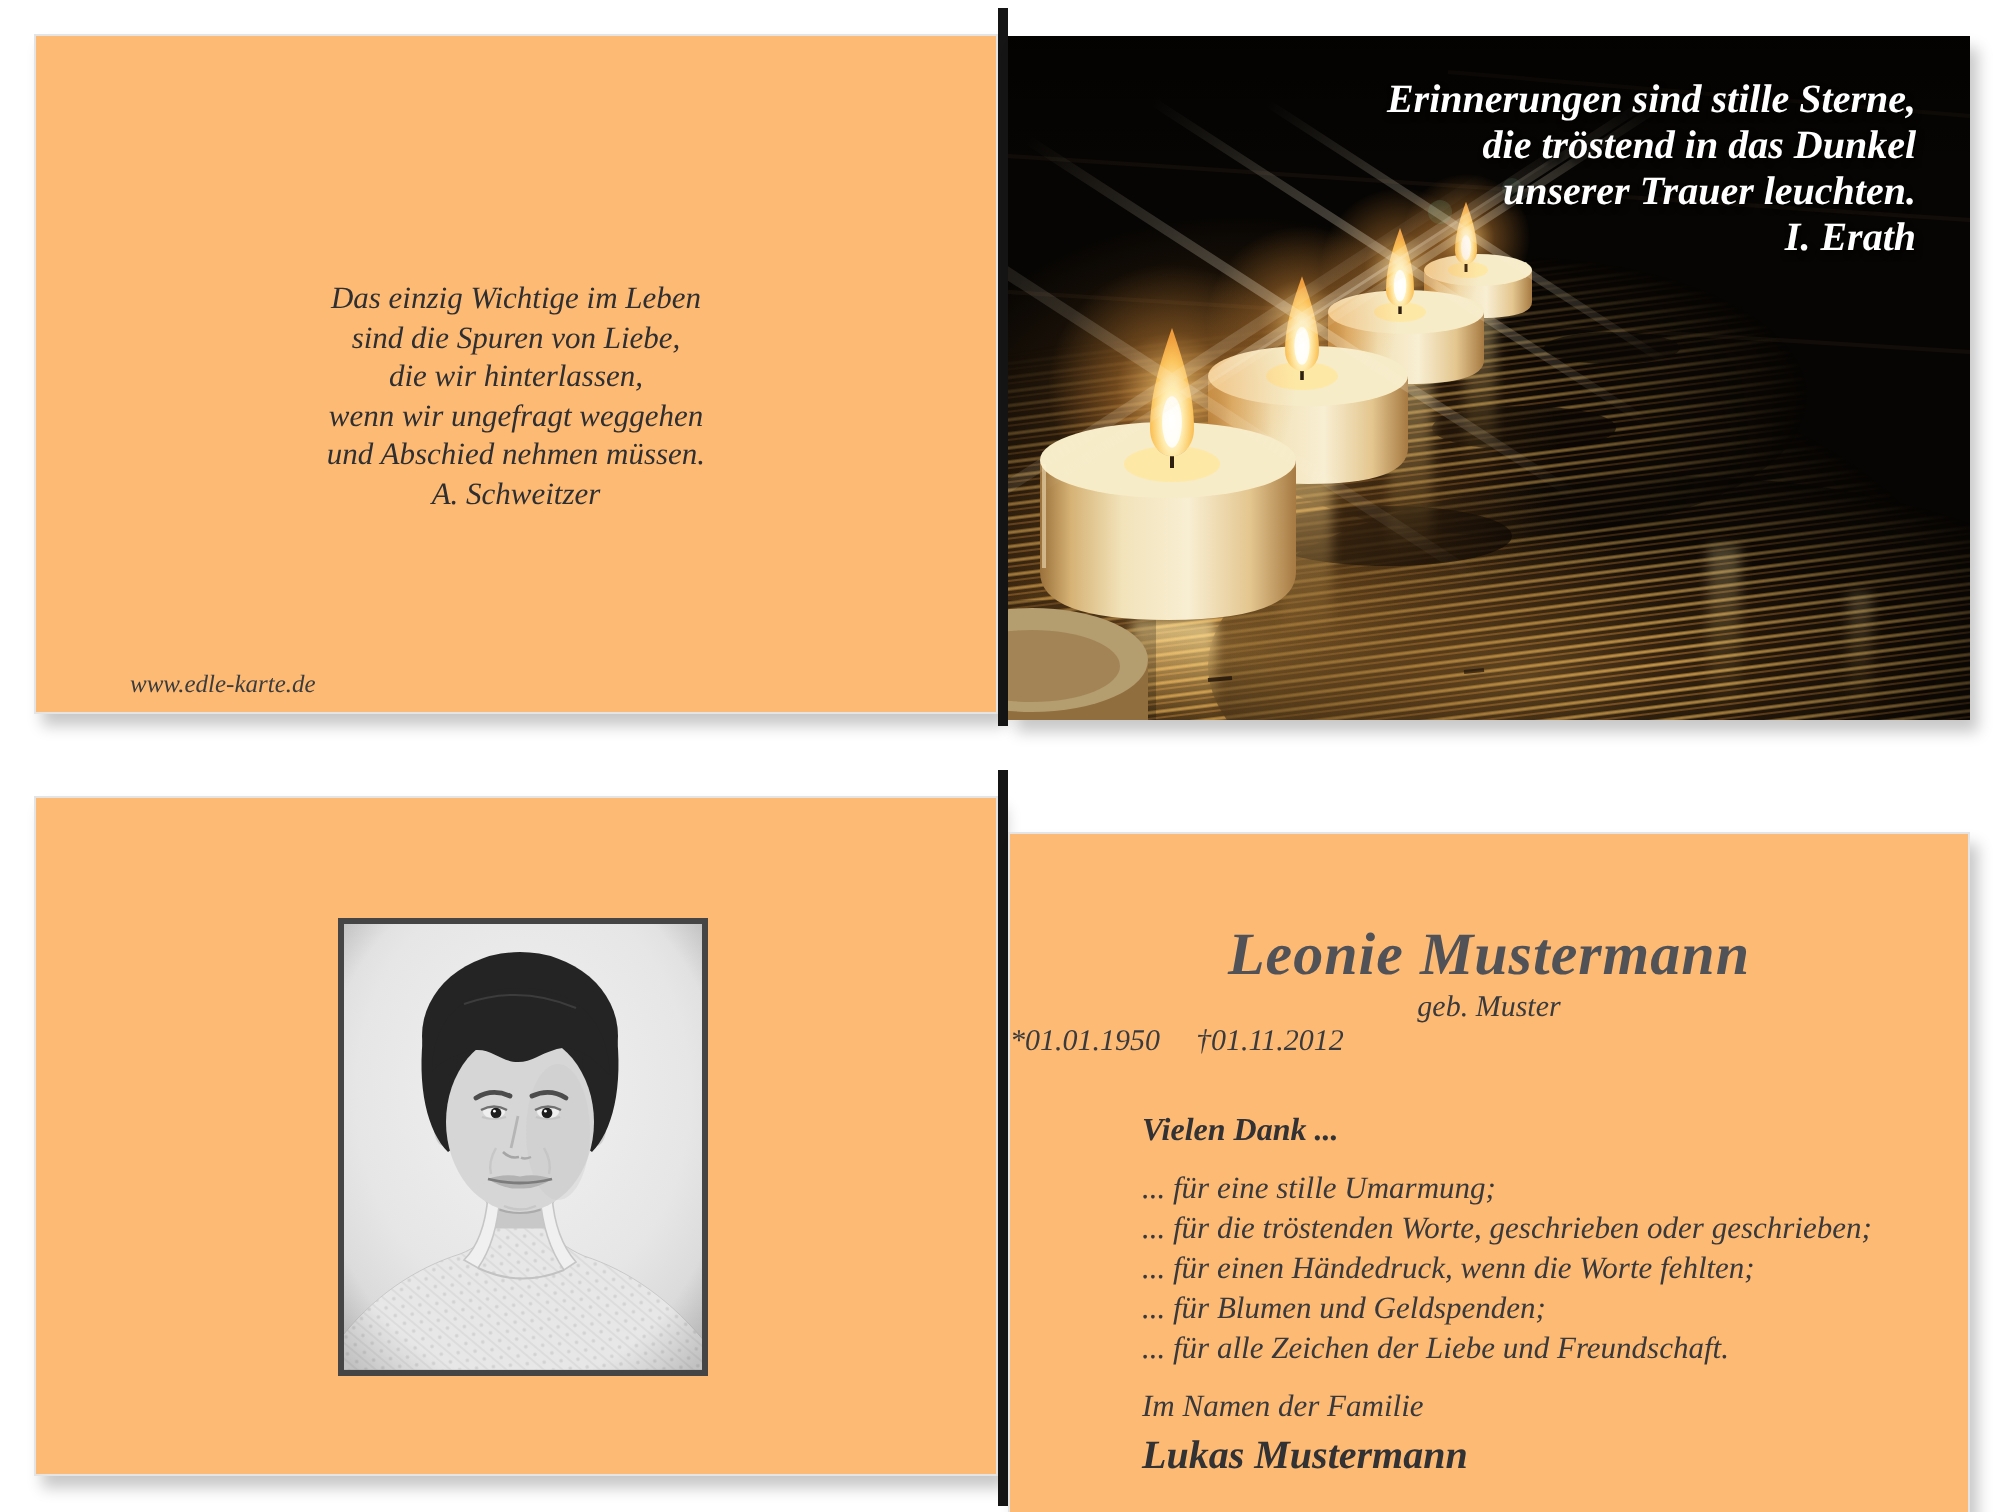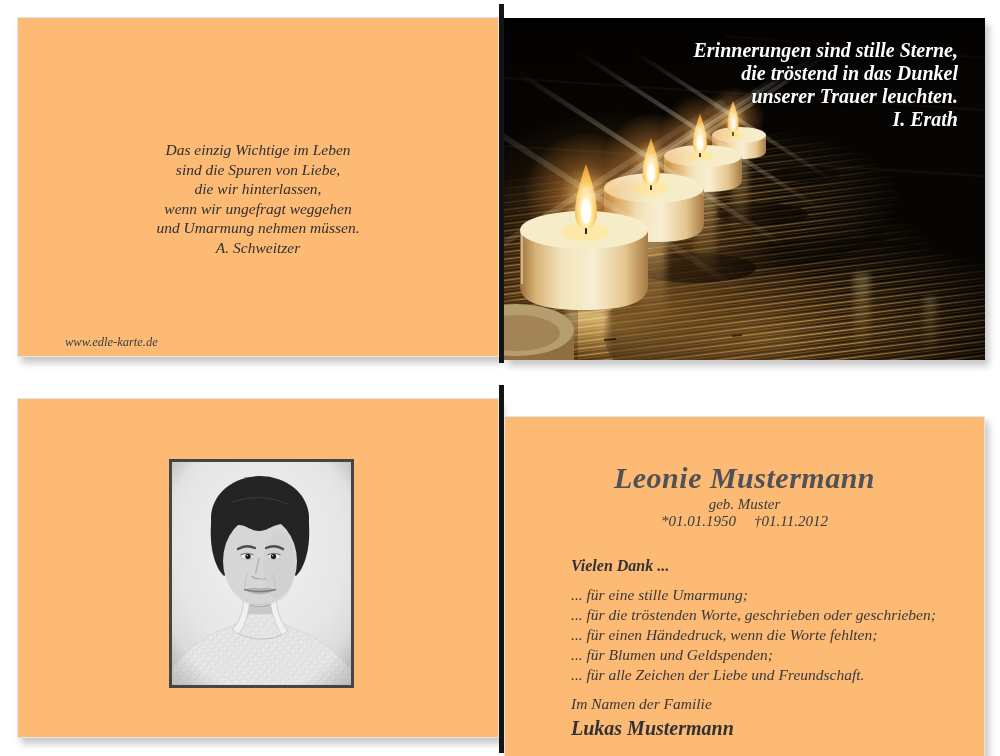--- a/index.html
+++ b/index.html
@@ -31,21 +31,21 @@
 
   
   .photo-frame{position:absolute;left:151px;top:60px;width:185px;height:229px;
       border:3px solid #454545;box-sizing:border-box;background:#e8e8e8;}
 
   
   .memorial-name{position:absolute;left:0;right:0;top:44px;text-align:center;
       font-style:italic;font-weight:bold;font-size:30px;line-height:34px;color:#515257;letter-spacing:.5px;}
   .birth-name{position:absolute;left:0;right:0;top:79px;text-align:center;
       font-style:italic;font-size:15px;color:#3a3a3c;}
-  .dates{position:absolute;left:0;right:0;top:96px;display:flex;justify-content:center;gap:18px;
+  .dates{position:absolute;left:0;right:0;top:96px;display:flex;justify-content:flex-start;gap:18px;
       font-style:italic;font-size:15px;color:#3a3a3c;}
   .salutation{position:absolute;left:66px;top:140px;font-style:italic;font-weight:bold;
       font-size:16px;color:#323234;}
   .thanks{position:absolute;left:66px;right:8px;top:168px;font-style:italic;
       font-size:15.5px;line-height:20px;color:#39393b;}
   .closing{position:absolute;left:66px;top:278px;font-style:italic;font-size:15.5px;color:#39393b;}
   .signature{position:absolute;left:66px;top:300px;font-style:italic;font-weight:bold;
       font-size:20px;color:#323234;}
 
   svg{display:block;}
@@ -54,21 +54,21 @@
 <body>
 
 <div class="page">
 
   <div class="card card-back-left">
     <div class="back-quote">
       <div>Das einzig Wichtige im Leben</div>
       <div>sind die Spuren von Liebe,</div>
       <div>die wir hinterlassen,</div>
       <div>wenn wir ungefragt weggehen</div>
-      <div>und Umarmung nehmen müssen.</div>
+      <div>und Abschied nehmen müssen.</div>
       <div>A. Schweitzer</div>
     </div>
     <div class="website">www.edle-karte.de</div>
   </div>
 
   <div class="divider top"></div>
 
   <div class="card dark card-front-right">
     <svg width="481" height="342" viewBox="0 0 481 342">
       <defs>

